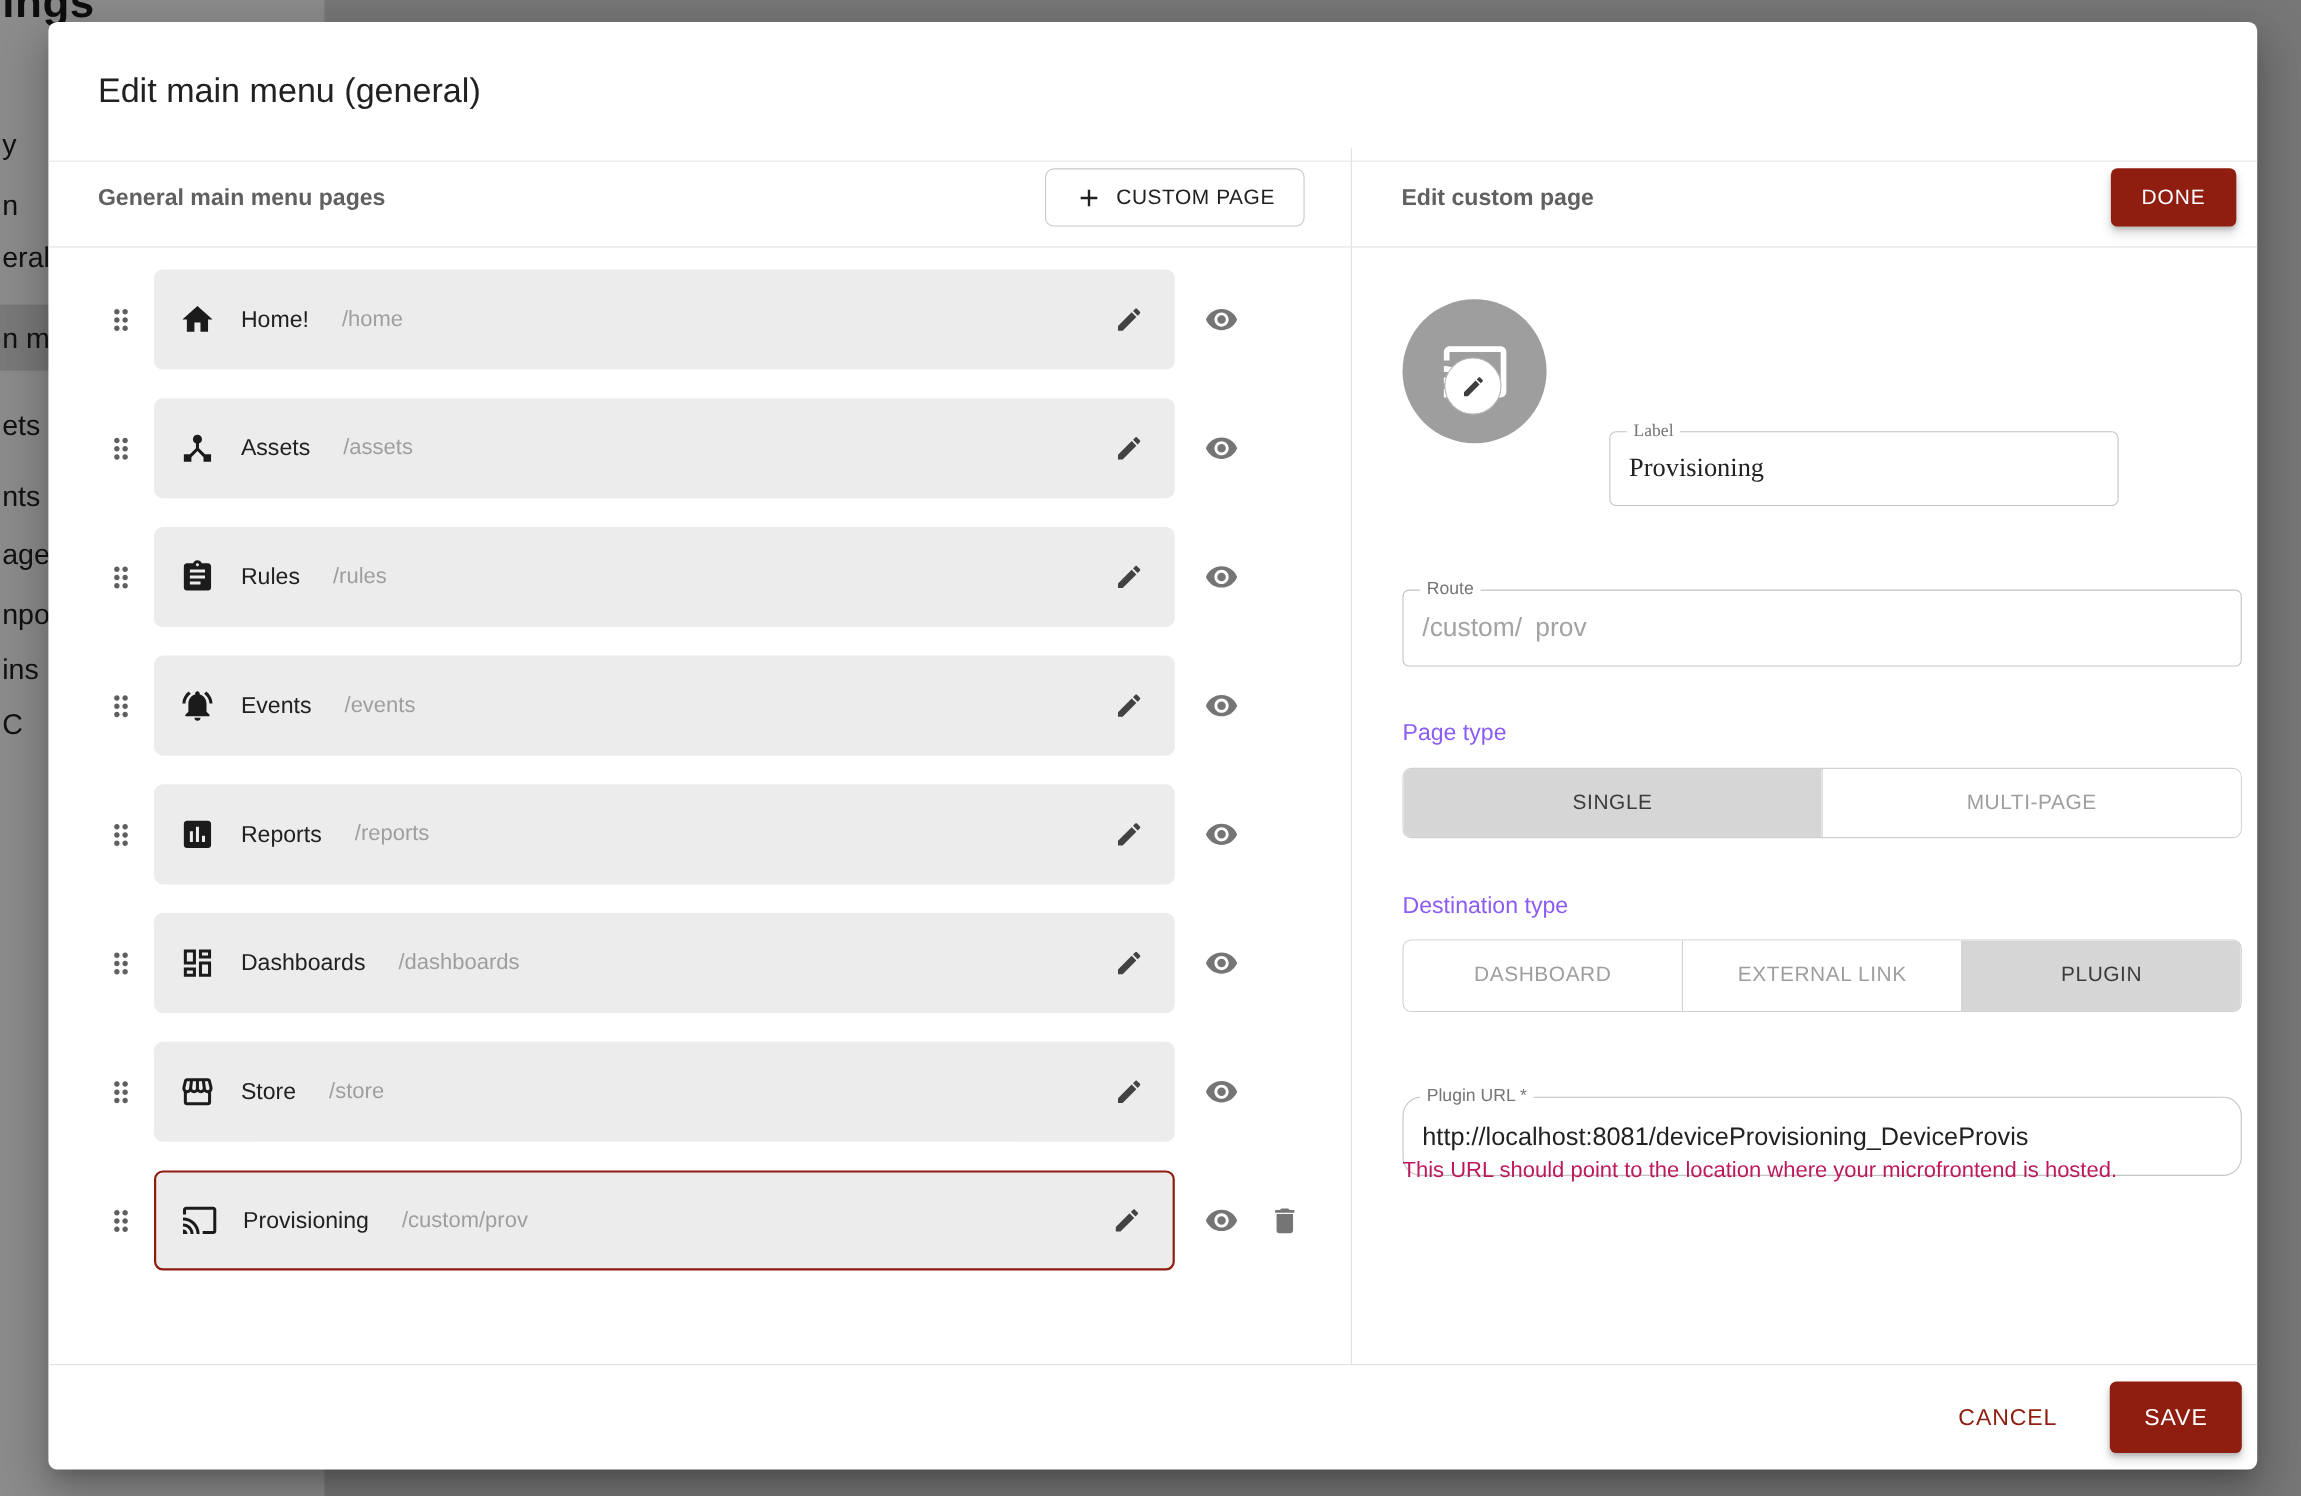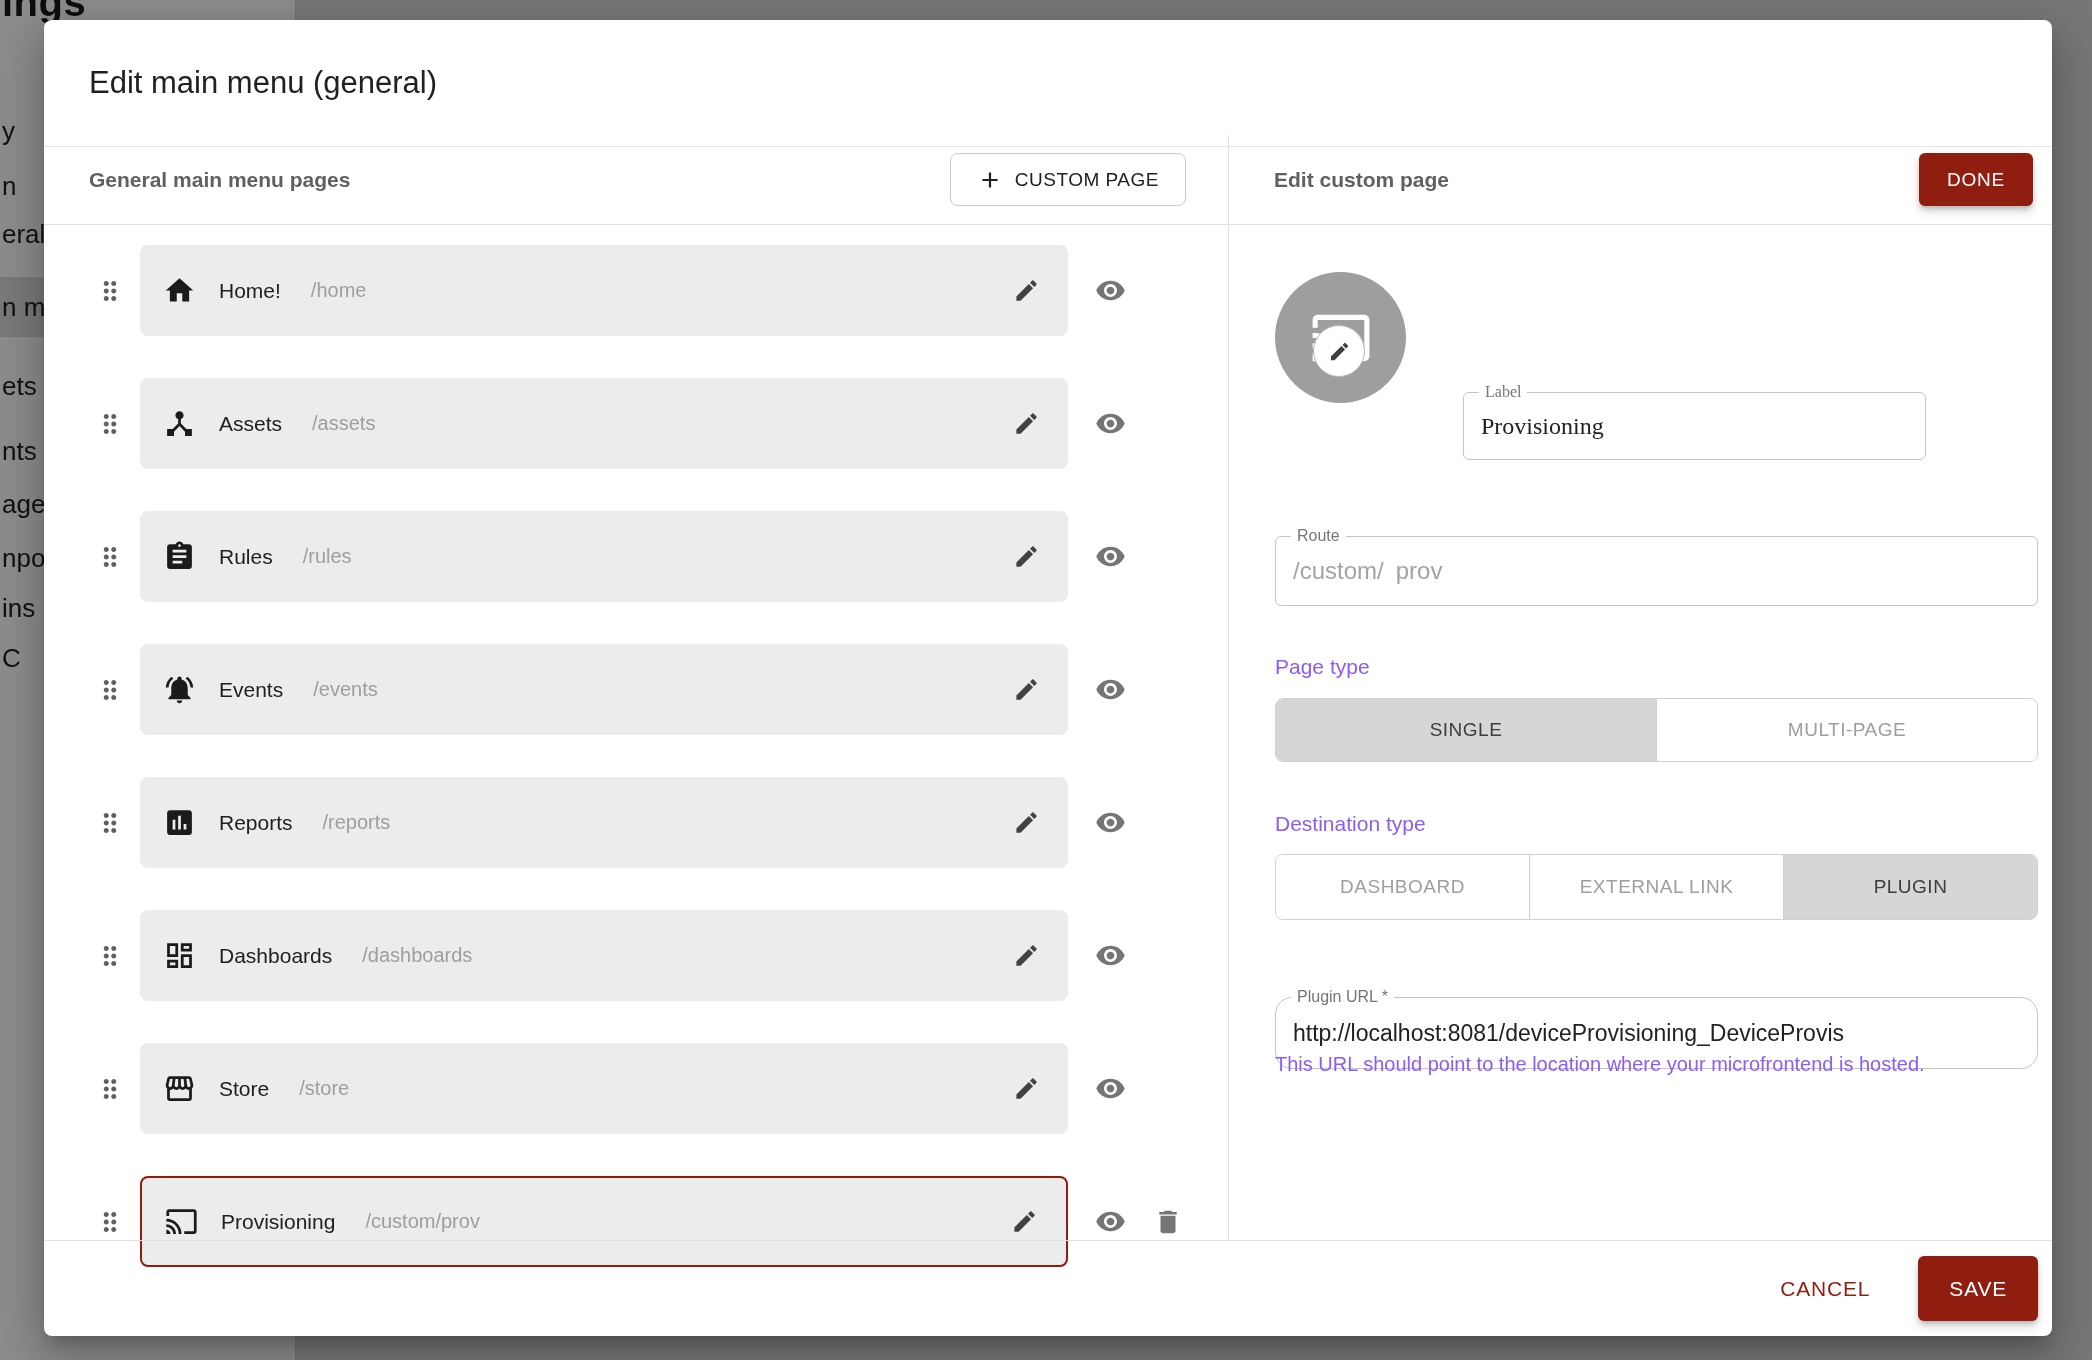--- a/index.html
+++ b/index.html
@@ -46,21 +46,21 @@
   .btn-outline svg{width:26px;height:26px;fill:#212121;}
   .btn-red{
     height:53px;padding:0 28px;border:none;border-radius:6px;
     background:#8f1d10;color:#fff;font-size:19px;letter-spacing:.8px;
     cursor:pointer;font-family:inherit;
     box-shadow:0 3px 5px -1px rgba(0,0,0,.2),0 6px 10px 0 rgba(0,0,0,.14);
   }
 
   
   .rows{position:absolute;left:0;top:90px;right:0;bottom:0;padding:20px 0 0 51px;box-sizing:border-box;}
-  .menu-row{display:flex;align-items:center;height:91px;margin-bottom:42px;}
+  .menu-row{display:flex;align-items:center;height:91px;margin-bottom:26px;}
   .drag{width:45px;display:flex;align-items:center;cursor:grab;}
   .drag svg{width:30px;height:30px;fill:#5f5f5f;}
   .row-card{
     width:928px;height:91px;box-sizing:border-box;background:#ececec;border-radius:8px;
     display:flex;align-items:center;padding:0 28px 0 23px;cursor:pointer;
   }
   .menu-row.selected .row-card{border:2px solid #8e1c0f;}
   .row-icon{width:33px;height:33px;fill:#1b1b1b;flex:none;}
   .row-label{margin-left:23px;font-size:21px;color:#212121;}
   .row-route{margin-left:30px;font-size:20px;color:#9e9e9e;}
@@ -98,21 +98,21 @@
     border:1px solid #d0d0d0;border-radius:8px;overflow:hidden;box-sizing:border-box;background:#fff;
   }
   .toggle button{
     flex:1;border:none;background:#fff;color:#9e9e9e;font-size:19px;letter-spacing:.5px;
     font-family:inherit;cursor:pointer;border-left:1px solid #d0d0d0;
   }
   .toggle button:first-child{border-left:none;}
   .toggle button.on{background:#d6d6d6;color:#3c3c3c;}
   .toggle-page{top:473px;height:64px;}
   .toggle-dest{top:629px;height:66px;}
-  .helper{position:absolute;left:46px;top:821px;width:715px;font-size:20px;line-height:36px;color:#8b5cf6;}
+  .helper{position:absolute;left:46px;top:821px;width:715px;font-size:20px;line-height:36px;color:#be185d;}
 
   
   .dlg-footer{
     position:absolute;left:0;right:0;bottom:0;height:96px;border-top:1px solid #e0e0e0;
     display:flex;align-items:center;justify-content:flex-end;padding-right:14px;box-sizing:border-box;gap:18px;
   }
   .btn-text{
     border:none;background:transparent;color:#8f1d10;font-size:21px;letter-spacing:.8px;
     padding:0 30px;height:65px;cursor:pointer;font-family:inherit;
   }

